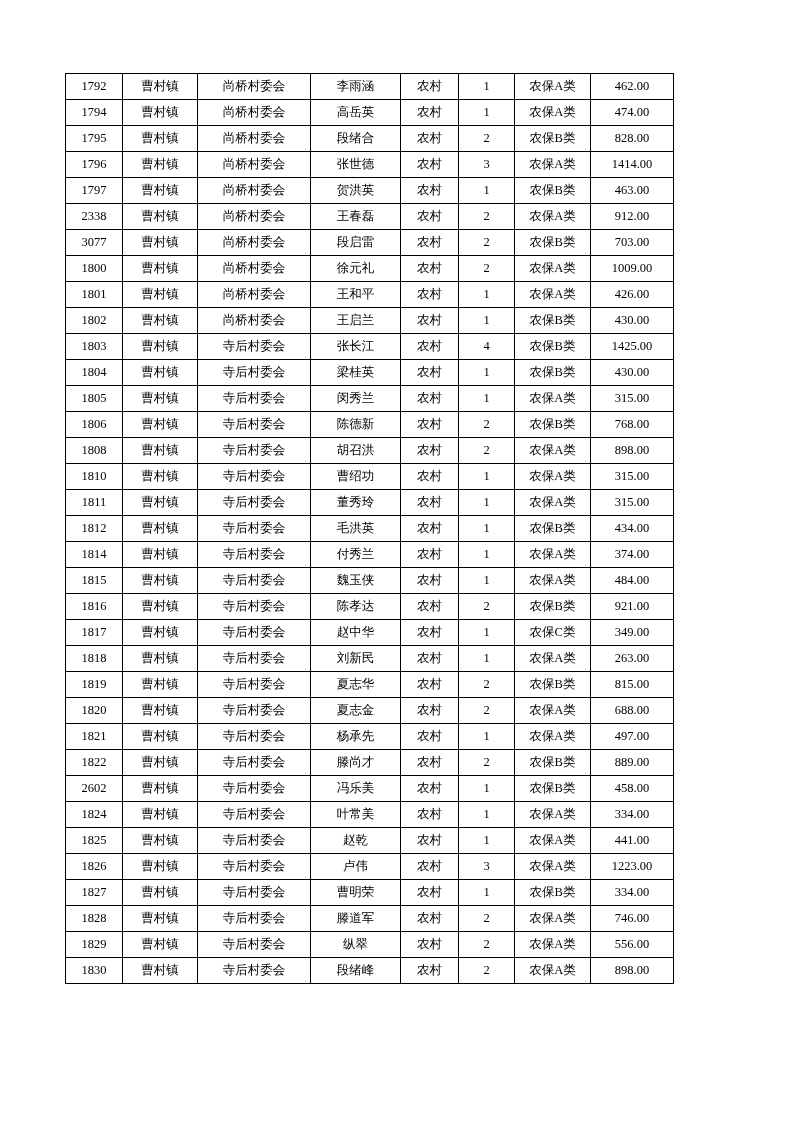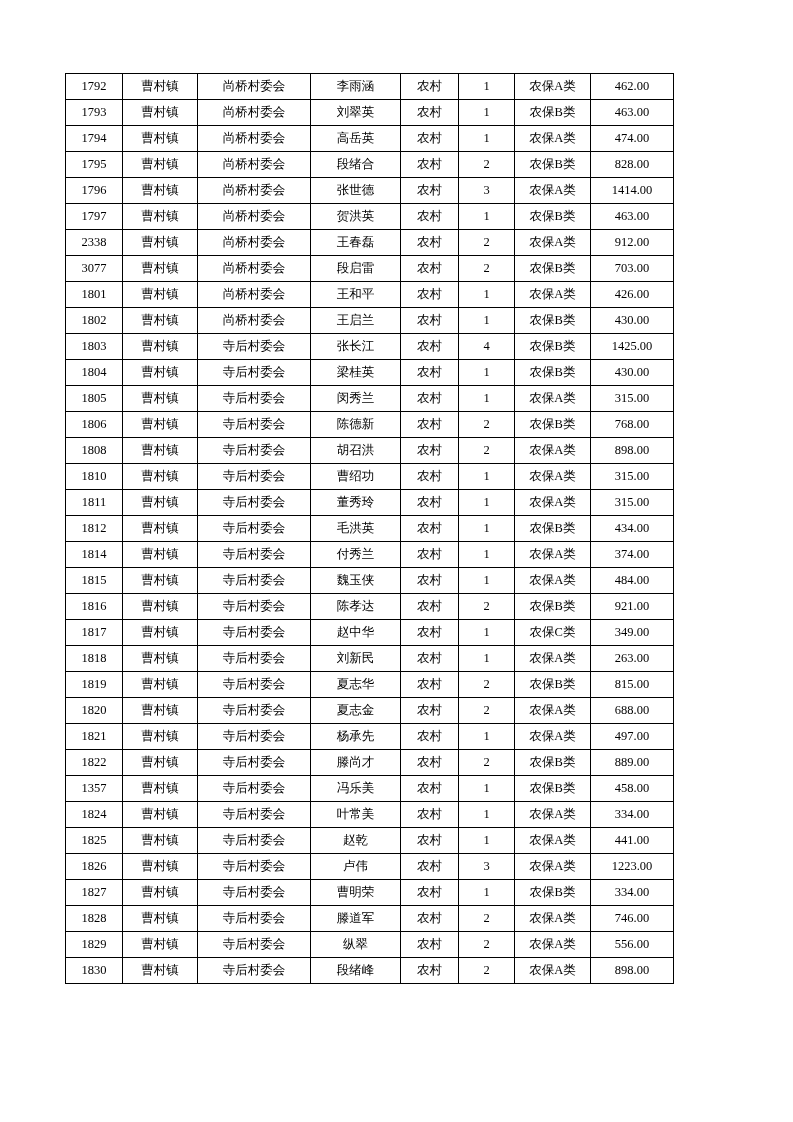--- a/index.html
+++ b/index.html
@@ -66,88 +66,88 @@
           <td>1792</td>
           <td>曹村镇</td>
           <td>尚桥村委会</td>
           <td>李雨涵</td>
           <td>农村</td>
           <td>1</td>
           <td>农保A类</td>
           <td>462.00</td>
         </tr>
         <tr>
-          <td>1793</td>
-          <td>曹村镇</td>
-          <td>尚桥村委会</td>
-          <td>刘翠英</td>
+          <td>1794</td>
+          <td>曹村镇</td>
+          <td>尚桥村委会</td>
+          <td>高岳英</td>
+          <td>农村</td>
+          <td>1</td>
+          <td>农保A类</td>
+          <td>474.00</td>
+        </tr>
+        <tr>
+          <td>1795</td>
+          <td>曹村镇</td>
+          <td>尚桥村委会</td>
+          <td>段绪合</td>
+          <td>农村</td>
+          <td>2</td>
+          <td>农保B类</td>
+          <td>828.00</td>
+        </tr>
+        <tr>
+          <td>1796</td>
+          <td>曹村镇</td>
+          <td>尚桥村委会</td>
+          <td>张世德</td>
+          <td>农村</td>
+          <td>3</td>
+          <td>农保A类</td>
+          <td>1414.00</td>
+        </tr>
+        <tr>
+          <td>1797</td>
+          <td>曹村镇</td>
+          <td>尚桥村委会</td>
+          <td>贺洪英</td>
           <td>农村</td>
           <td>1</td>
           <td>农保B类</td>
           <td>463.00</td>
         </tr>
         <tr>
-          <td>1794</td>
-          <td>曹村镇</td>
-          <td>尚桥村委会</td>
-          <td>高岳英</td>
-          <td>农村</td>
-          <td>1</td>
-          <td>农保A类</td>
-          <td>474.00</td>
-        </tr>
-        <tr>
-          <td>1795</td>
-          <td>曹村镇</td>
-          <td>尚桥村委会</td>
-          <td>段绪合</td>
-          <td>农村</td>
-          <td>2</td>
-          <td>农保B类</td>
-          <td>828.00</td>
-        </tr>
-        <tr>
-          <td>1796</td>
-          <td>曹村镇</td>
-          <td>尚桥村委会</td>
-          <td>张世德</td>
-          <td>农村</td>
-          <td>3</td>
-          <td>农保A类</td>
-          <td>1414.00</td>
-        </tr>
-        <tr>
-          <td>1797</td>
-          <td>曹村镇</td>
-          <td>尚桥村委会</td>
-          <td>贺洪英</td>
-          <td>农村</td>
-          <td>1</td>
-          <td>农保B类</td>
-          <td>463.00</td>
-        </tr>
-        <tr>
           <td>2338</td>
           <td>曹村镇</td>
           <td>尚桥村委会</td>
           <td>王春磊</td>
           <td>农村</td>
           <td>2</td>
           <td>农保A类</td>
           <td>912.00</td>
         </tr>
         <tr>
           <td>3077</td>
           <td>曹村镇</td>
           <td>尚桥村委会</td>
           <td>段启雷</td>
           <td>农村</td>
           <td>2</td>
           <td>农保B类</td>
           <td>703.00</td>
+        </tr>
+        <tr>
+          <td>1800</td>
+          <td>曹村镇</td>
+          <td>尚桥村委会</td>
+          <td>徐元礼</td>
+          <td>农村</td>
+          <td>2</td>
+          <td>农保A类</td>
+          <td>1009.00</td>
         </tr>
         <tr>
           <td>1801</td>
           <td>曹村镇</td>
           <td>尚桥村委会</td>
           <td>王和平</td>
           <td>农村</td>
           <td>1</td>
           <td>农保A类</td>
           <td>426.00</td>
@@ -326,21 +326,21 @@
           <td>1822</td>
           <td>曹村镇</td>
           <td>寺后村委会</td>
           <td>滕尚才</td>
           <td>农村</td>
           <td>2</td>
           <td>农保B类</td>
           <td>889.00</td>
         </tr>
         <tr>
-          <td>1357</td>
+          <td>2602</td>
           <td>曹村镇</td>
           <td>寺后村委会</td>
           <td>冯乐美</td>
           <td>农村</td>
           <td>1</td>
           <td>农保B类</td>
           <td>458.00</td>
         </tr>
         <tr>
           <td>1824</td>

